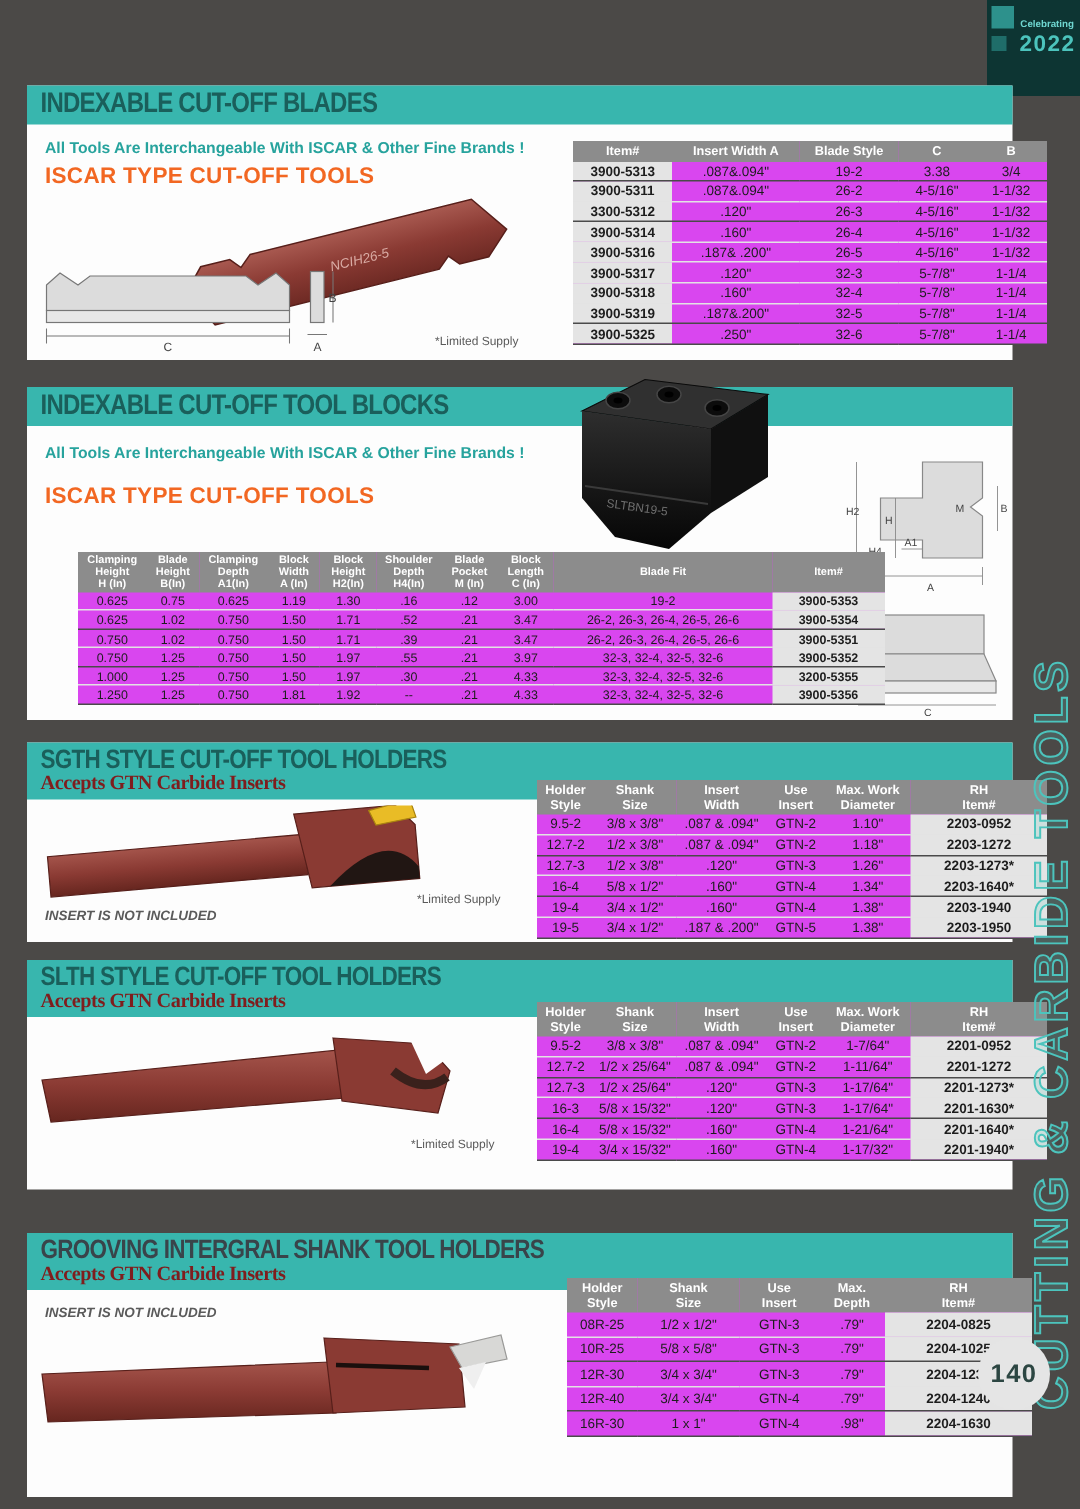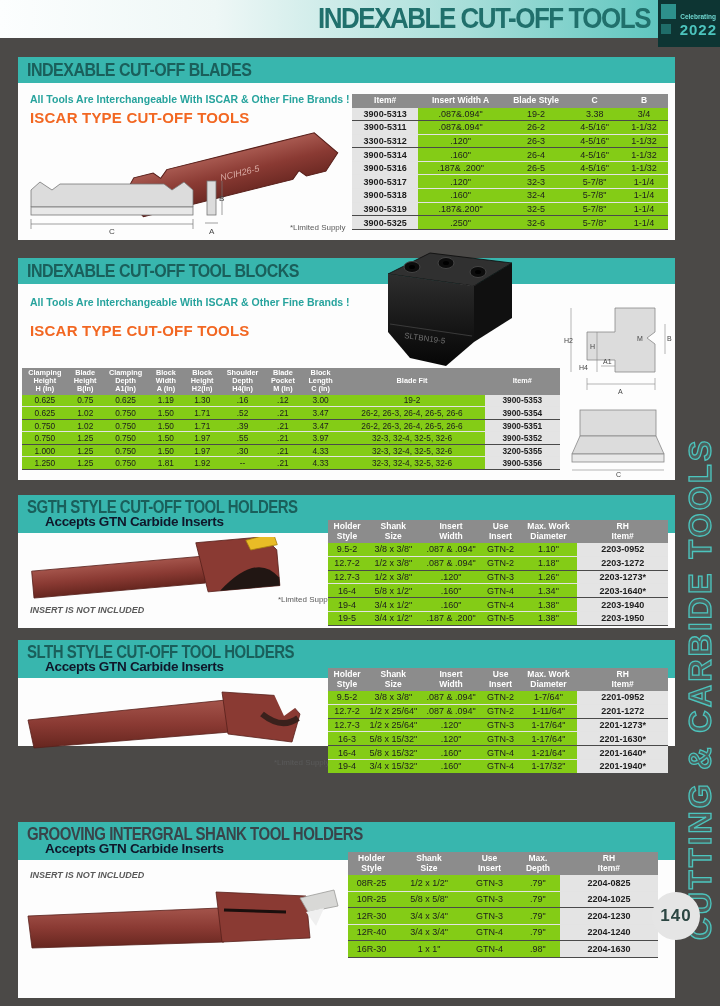--- a/index.html
+++ b/index.html
@@ -3,46 +3,46 @@
 <meta charset="utf-8">
 <style>
   html,body { margin:0; padding:0; background:#2e2c2b; font-family:"Liberation Sans",sans-serif; }
   .page { position:relative; width:720px; height:1006px; background:#4b4947; overflow:hidden; }
 
   
   .topbar { position:absolute; top:0; left:0; width:720px; height:38px;
             background:linear-gradient(90deg,#fcfefe 0%,#eef7f6 30%,#a7ded9 65%,#5ec6bf 92%,#4bbfb8 100%); }
   .topbar-title { position:absolute; right:70px; top:3px; font-size:26px; font-weight:bold;
                   color:#20706c; letter-spacing:-1.5px; transform:scaleY(1.12); transform-origin:center; white-space:nowrap; }
-  .logo { position:absolute; right:0; top:0; width:62px; height:47px; background:#0d3533; }
+  .logo { position:absolute; right:0; top:0; width:62px; height:64px; background:#0d3533; }
   .logo .blk1 { position:absolute; left:3px; top:4px; width:15px; height:15px; background:#2d918c; }
   .logo .blk2 { position:absolute; left:3px; top:24px; width:10px; height:10px; background:#1f6d69; }
   .logo-line1 { position:absolute; right:4px; top:13px; font-size:6.5px; color:#6fd6d0; font-weight:bold; }
   .logo-line2 { position:absolute; right:3px; top:21px; font-size:15px; color:#4cc4bd; font-weight:bold; letter-spacing:1px; }
 
   
   .card { position:absolute; left:18px; width:657px; background:#fdfdfd; }
   .card > * { position:absolute; }
   .bar { top:0; left:0; right:0; background:#38b6ae; }
   .bar-title { display:inline-block; margin-left:9px; font-weight:bold; color:#1a5f5b;
                letter-spacing:-0.5px; transform:scaleY(1.18); transform-origin:left center; white-space:nowrap; }
   .bar1 { height:26px; }
   .bar1 .bar-title { font-size:16px; line-height:26px; }
   .bar2 { height:38px; }
   .bar2 .bar-title { font-size:15px; line-height:19px; margin-top:2px; }
-  .bar-sub { display:block; margin:-2px 0 0 27px; font-size:13.5px; line-height:16px; color:#0f172a;
-             font-weight:bold; letter-spacing:-0.3px; }
+  .bar-sub { display:block; margin:-2px 0 0 9px; font-size:13.5px; line-height:16px; color:#7f1d1d;
+             font-weight:bold; letter-spacing:-0.3px;font-family:Liberation Serif, serif; }
   .bar-title.dark { color:#39444a; }
   .tagline { color:#27a39d; font-weight:bold; font-size:10.5px; white-space:nowrap; }
   .iscar { color:#f26722; font-weight:bold; font-size:15px; letter-spacing:0.2px; white-space:nowrap; }
   .limited { color:#5a5a5a; font-size:8px; white-space:nowrap; }
   .insert-note { color:#5a5a5a; font-size:9px; font-weight:bold; font-style:italic; white-space:nowrap; }
 
   
-  table { border-collapse:collapse; table-layout:fixed; background:#84cc16; }
+  table { border-collapse:collapse; table-layout:fixed; background:#d946ef;margin-left:30px; }
   th { background:#8c8c8c; color:#fff; font-weight:bold; line-height:1.12;
        white-space:pre-line; padding:2px 1px; vertical-align:middle; text-align:center; }
   td { text-align:center; padding:0 2px; color:#1d1d1d; border-bottom:1px solid #e3e3e3; }
   tr.group-end td { border-bottom:1.6px solid #4a4a4a; }
   td.item-col { background:#e4e4e4; font-weight:bold; }
 
   .t-blades th { font-size:8.5px; }
   .t-blades td { font-size:9px; height:12.6px; }
   .t-blades th:nth-child(1){width:21%} .t-blades th:nth-child(2){width:27%}
   .t-blades th:nth-child(3){width:21%} .t-blades th:nth-child(4){width:16%}
@@ -77,23 +77,20 @@
                  border-radius:50%; background:#e5e5e5; text-align:center; }
   .page-num { font-size:17px; font-weight:bold; color:#2c4642; line-height:48px; letter-spacing:1px; }
 
   svg text { font-family:"Liberation Sans",sans-serif; }
 </style>
 </head>
 <body>
 
 <div class="page">
 
-  <div class="topbar">
-    <div class="topbar-title">INDEXABLE CUT-OFF TOOLS</div>
-  </div>
   <div class="logo">
     <div class="blk1"></div>
     <div class="blk2"></div>
     <div class="logo-line1">Celebrating</div>
     <div class="logo-line2">2022</div>
   </div>
 
   <div class="card" style="top:57px;height:183px;">
     <div class="bar bar1">
       <span class="bar-title">INDEXABLE CUT-OFF BLADES</span>
@@ -456,21 +453,21 @@
             <td>3/4 x 1/2"</td>
             <td>.187 &amp; .200"</td>
             <td>GTN-5</td>
             <td>1.38"</td>
             <td class="item-col">2203-1950</td>
           </tr>
         </tbody>
       </table>
   </div>
 
-  <div class="card" style="top:640px;height:106px;">
+  <div class="card" style="top:640px;height:153px;">
     <div class="bar bar2">
       <span class="bar-title">SLTH STYLE CUT-OFF TOOL HOLDERS</span>
       <span class="bar-sub">Accepts GTN Carbide Inserts</span>
     </div>
     <svg style="left:6px;top:44px;" width="300" height="70" viewBox="0 0 300 70">
       <polygon points="4,36 202,16 206,48 10,64" fill="url(#holdg)" stroke="#571f1a" stroke-width="0.8"></polygon>
       <polygon points="198,8 260,12 276,30 268,58 204,50" fill="#8a3a33" stroke="#571f1a" stroke-width="0.8"></polygon>
       <polygon points="248,6 282,16 260,32" fill="#fdfdfd"></polygon>
       <path d="M238,30 Q258,46 274,34" stroke="#3a211c" stroke-width="6" fill="none"></path>
     </svg>

